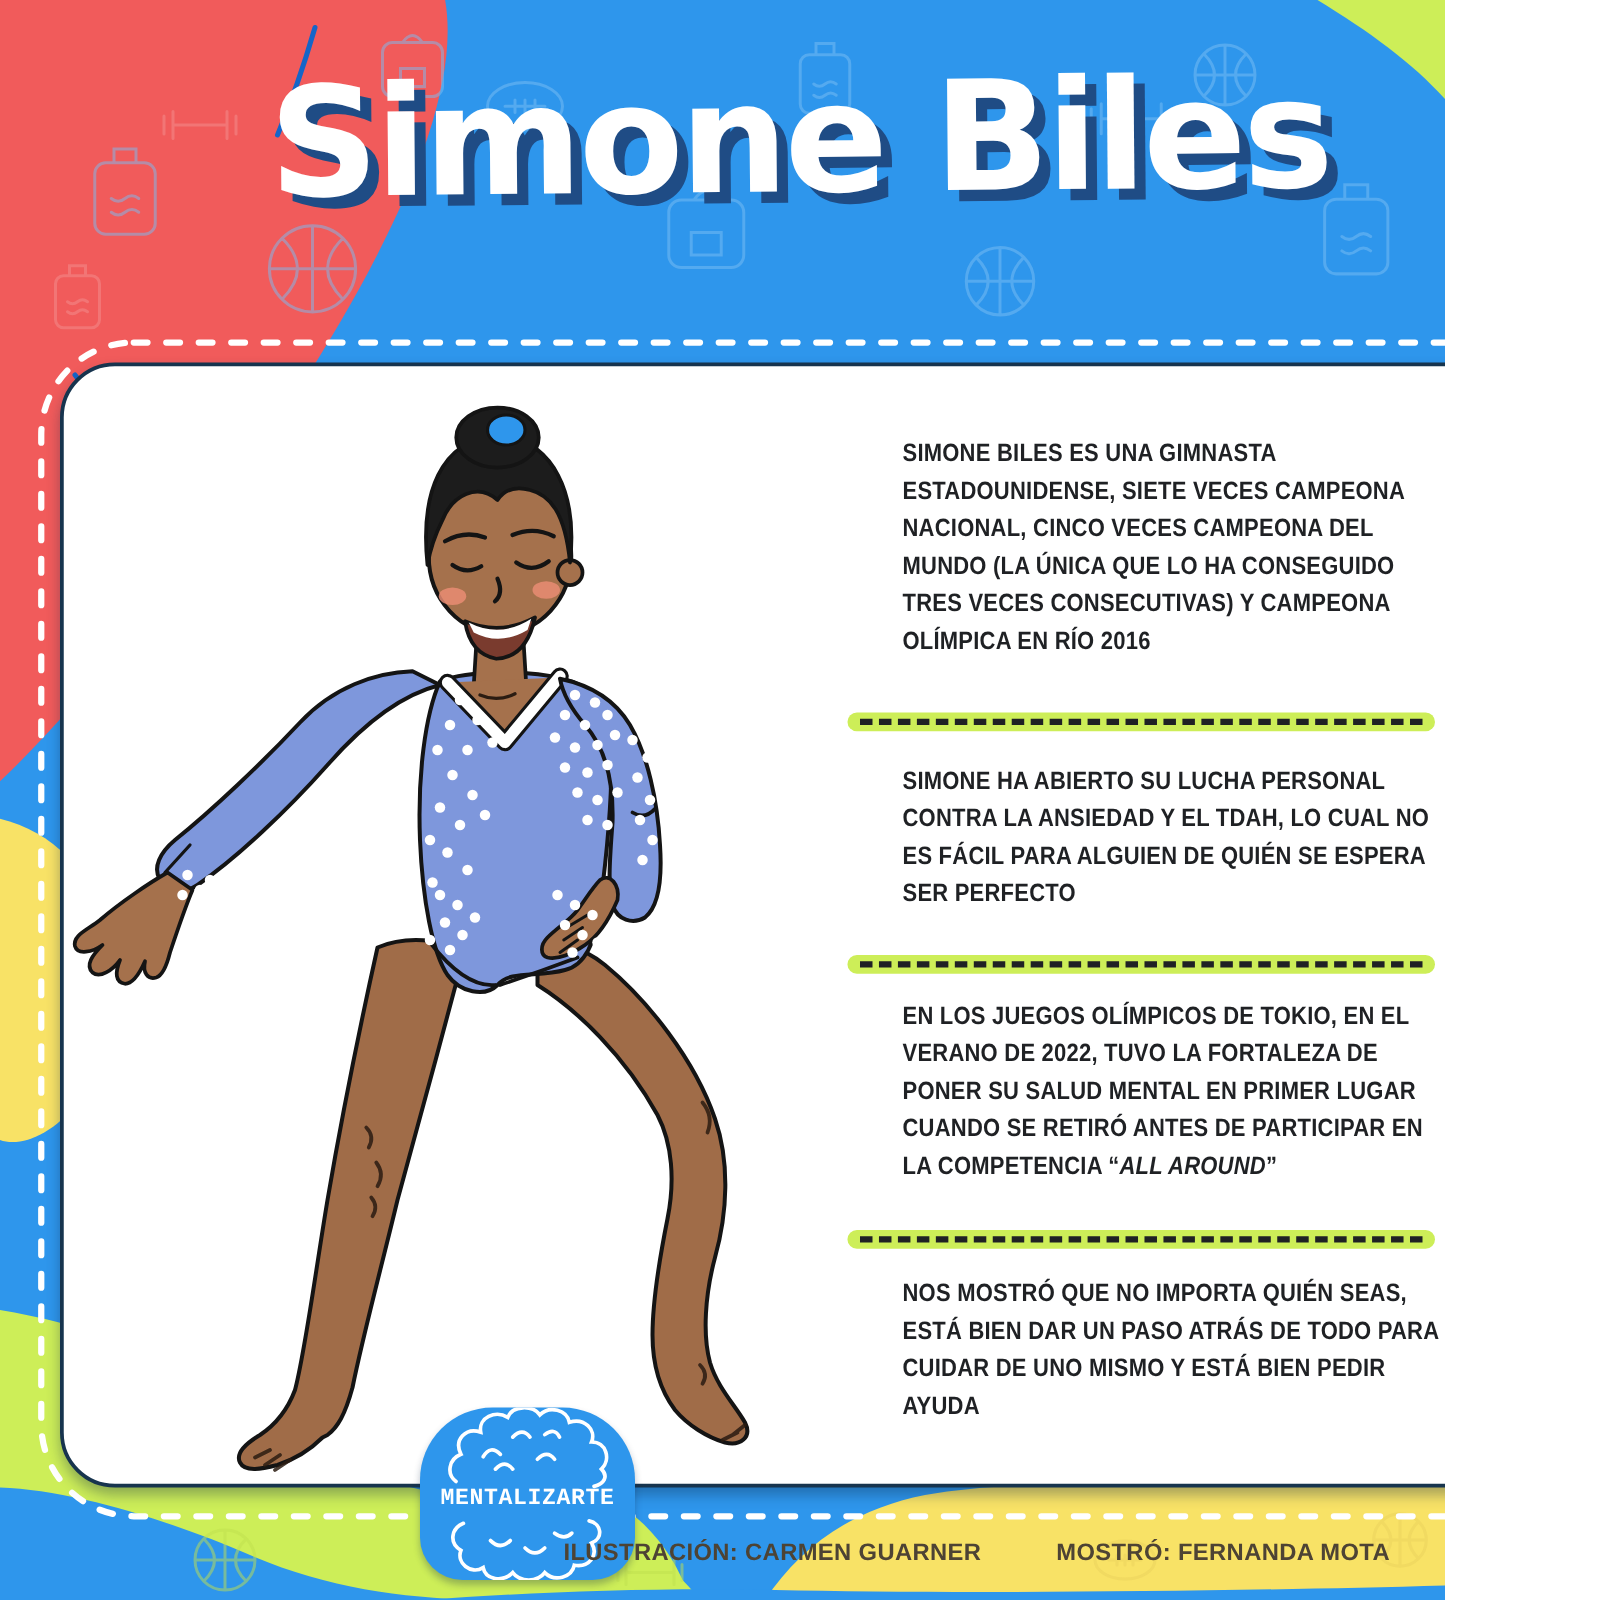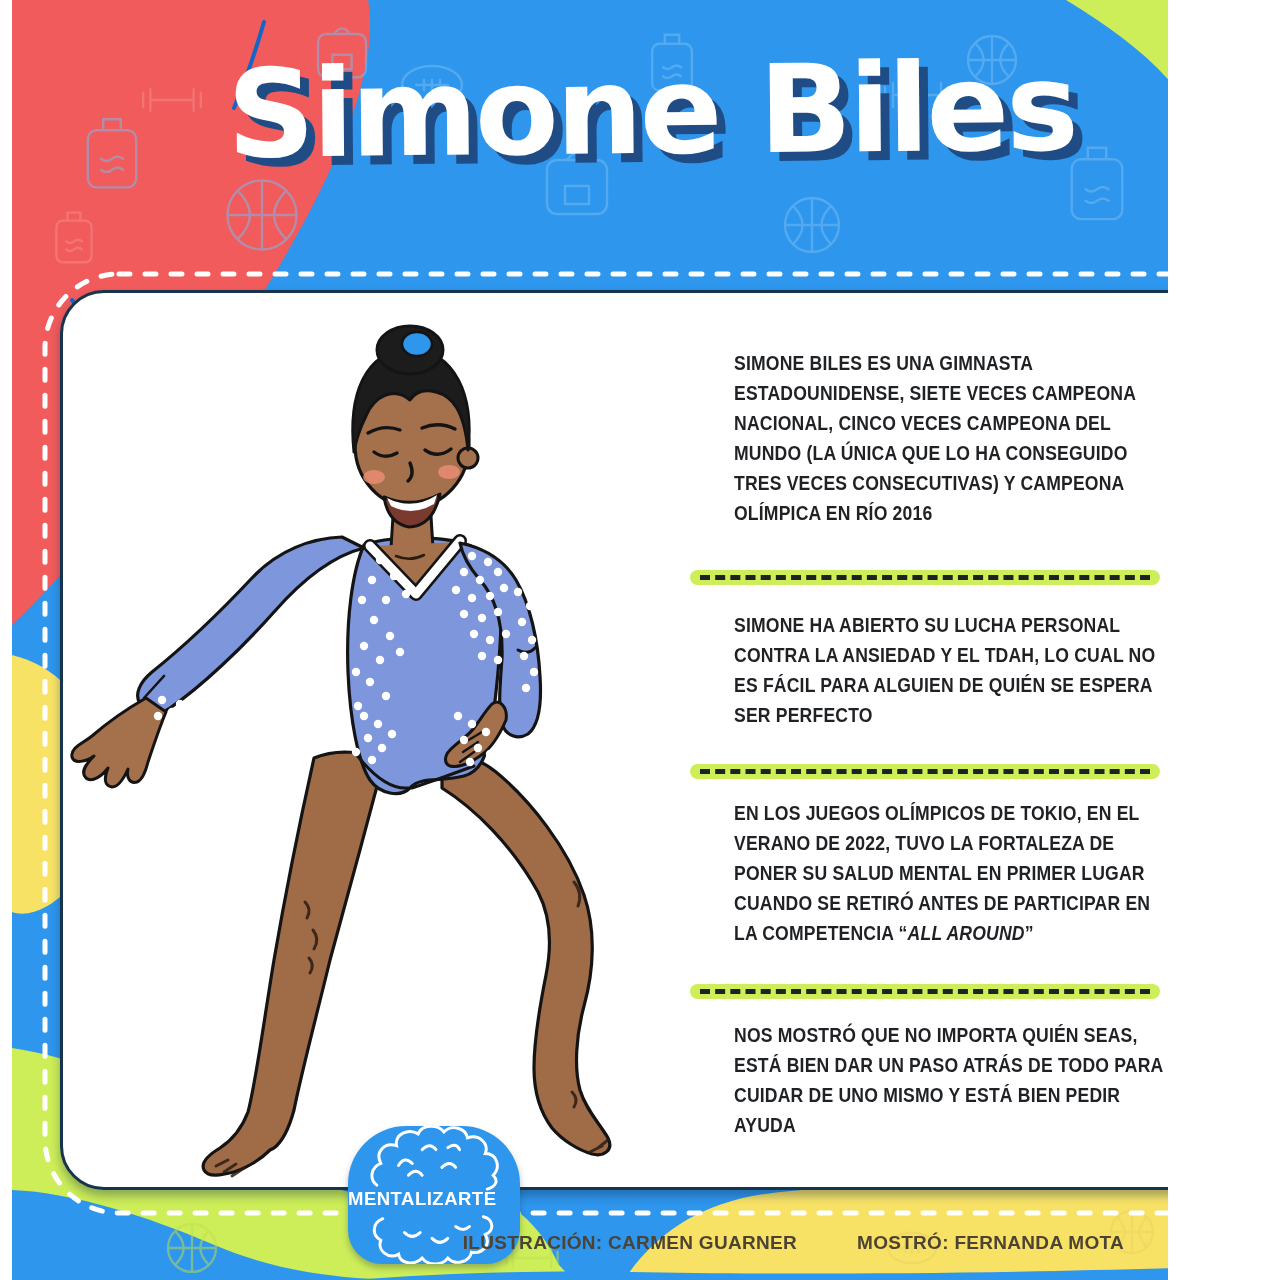--- a/index.html
+++ b/index.html
@@ -1,17 +1,17 @@
 <!DOCTYPE html>
 <html><head>
 <meta charset="utf-8">
 <style>
   html,body{margin:0;padding:0;}
   body{width:1279px;height:1280px;overflow:hidden;font-family:"Liberation Sans",sans-serif;}
-  .poster{position:relative;width:1156px;height:1280px;background:#2E96EC;overflow:hidden;margin-left:12px;}
+  .poster{position:relative;width:1156px;height:1280px;background:#2E96EC;overflow:hidden;}
   svg{display:block;}
   .bg-svg{position:absolute;left:0;top:0;z-index:1;}
 
   .title{
     position:absolute;left:0;top:40px;width:1279px;margin:0;
     text-align:center;z-index:3;
     font-family:"DejaVu Sans",sans-serif;font-weight:bold;font-size:122px;
     letter-spacing:-3px;color:#ffffff;
     text-shadow:9px 9px 0 #1F4C85;
     transform:rotate(-0.5deg);
@@ -47,23 +47,23 @@
   }
   .d1{top:570px;}.d2{top:764px;}.d3{top:984px;}
 
   .logo-tab{
     position:absolute;left:336px;top:1126px;width:172px;height:138px;
     background:#2E96EC;border-radius:58px 58px 34px 34px;z-index:7;
     box-shadow:0 4px 6px rgba(15,40,70,.3);
   }
   .logo-tab svg{position:absolute;left:0;top:0;}
   .logo-label{
-    position:absolute;left:0;top:62px;width:172px;
+    position:absolute;left:0;top:62px;width:172px;text-align:center;
     color:#ffffff;font-weight:700;font-size:18.5px;letter-spacing:.5px;
-    font-family:Liberation Sans, sans-serif;
+    font-family:Liberation Mono, monospace;
   }
 
   .credits{
     position:absolute;right:44px;top:1232px;z-index:8;display:flex;gap:60px;
     font-family:"Liberation Sans",sans-serif;font-weight:700;font-size:19px;
     color:#4D4334;letter-spacing:.3px;white-space:nowrap;
   }
 </style>
 </head>
 <body>

